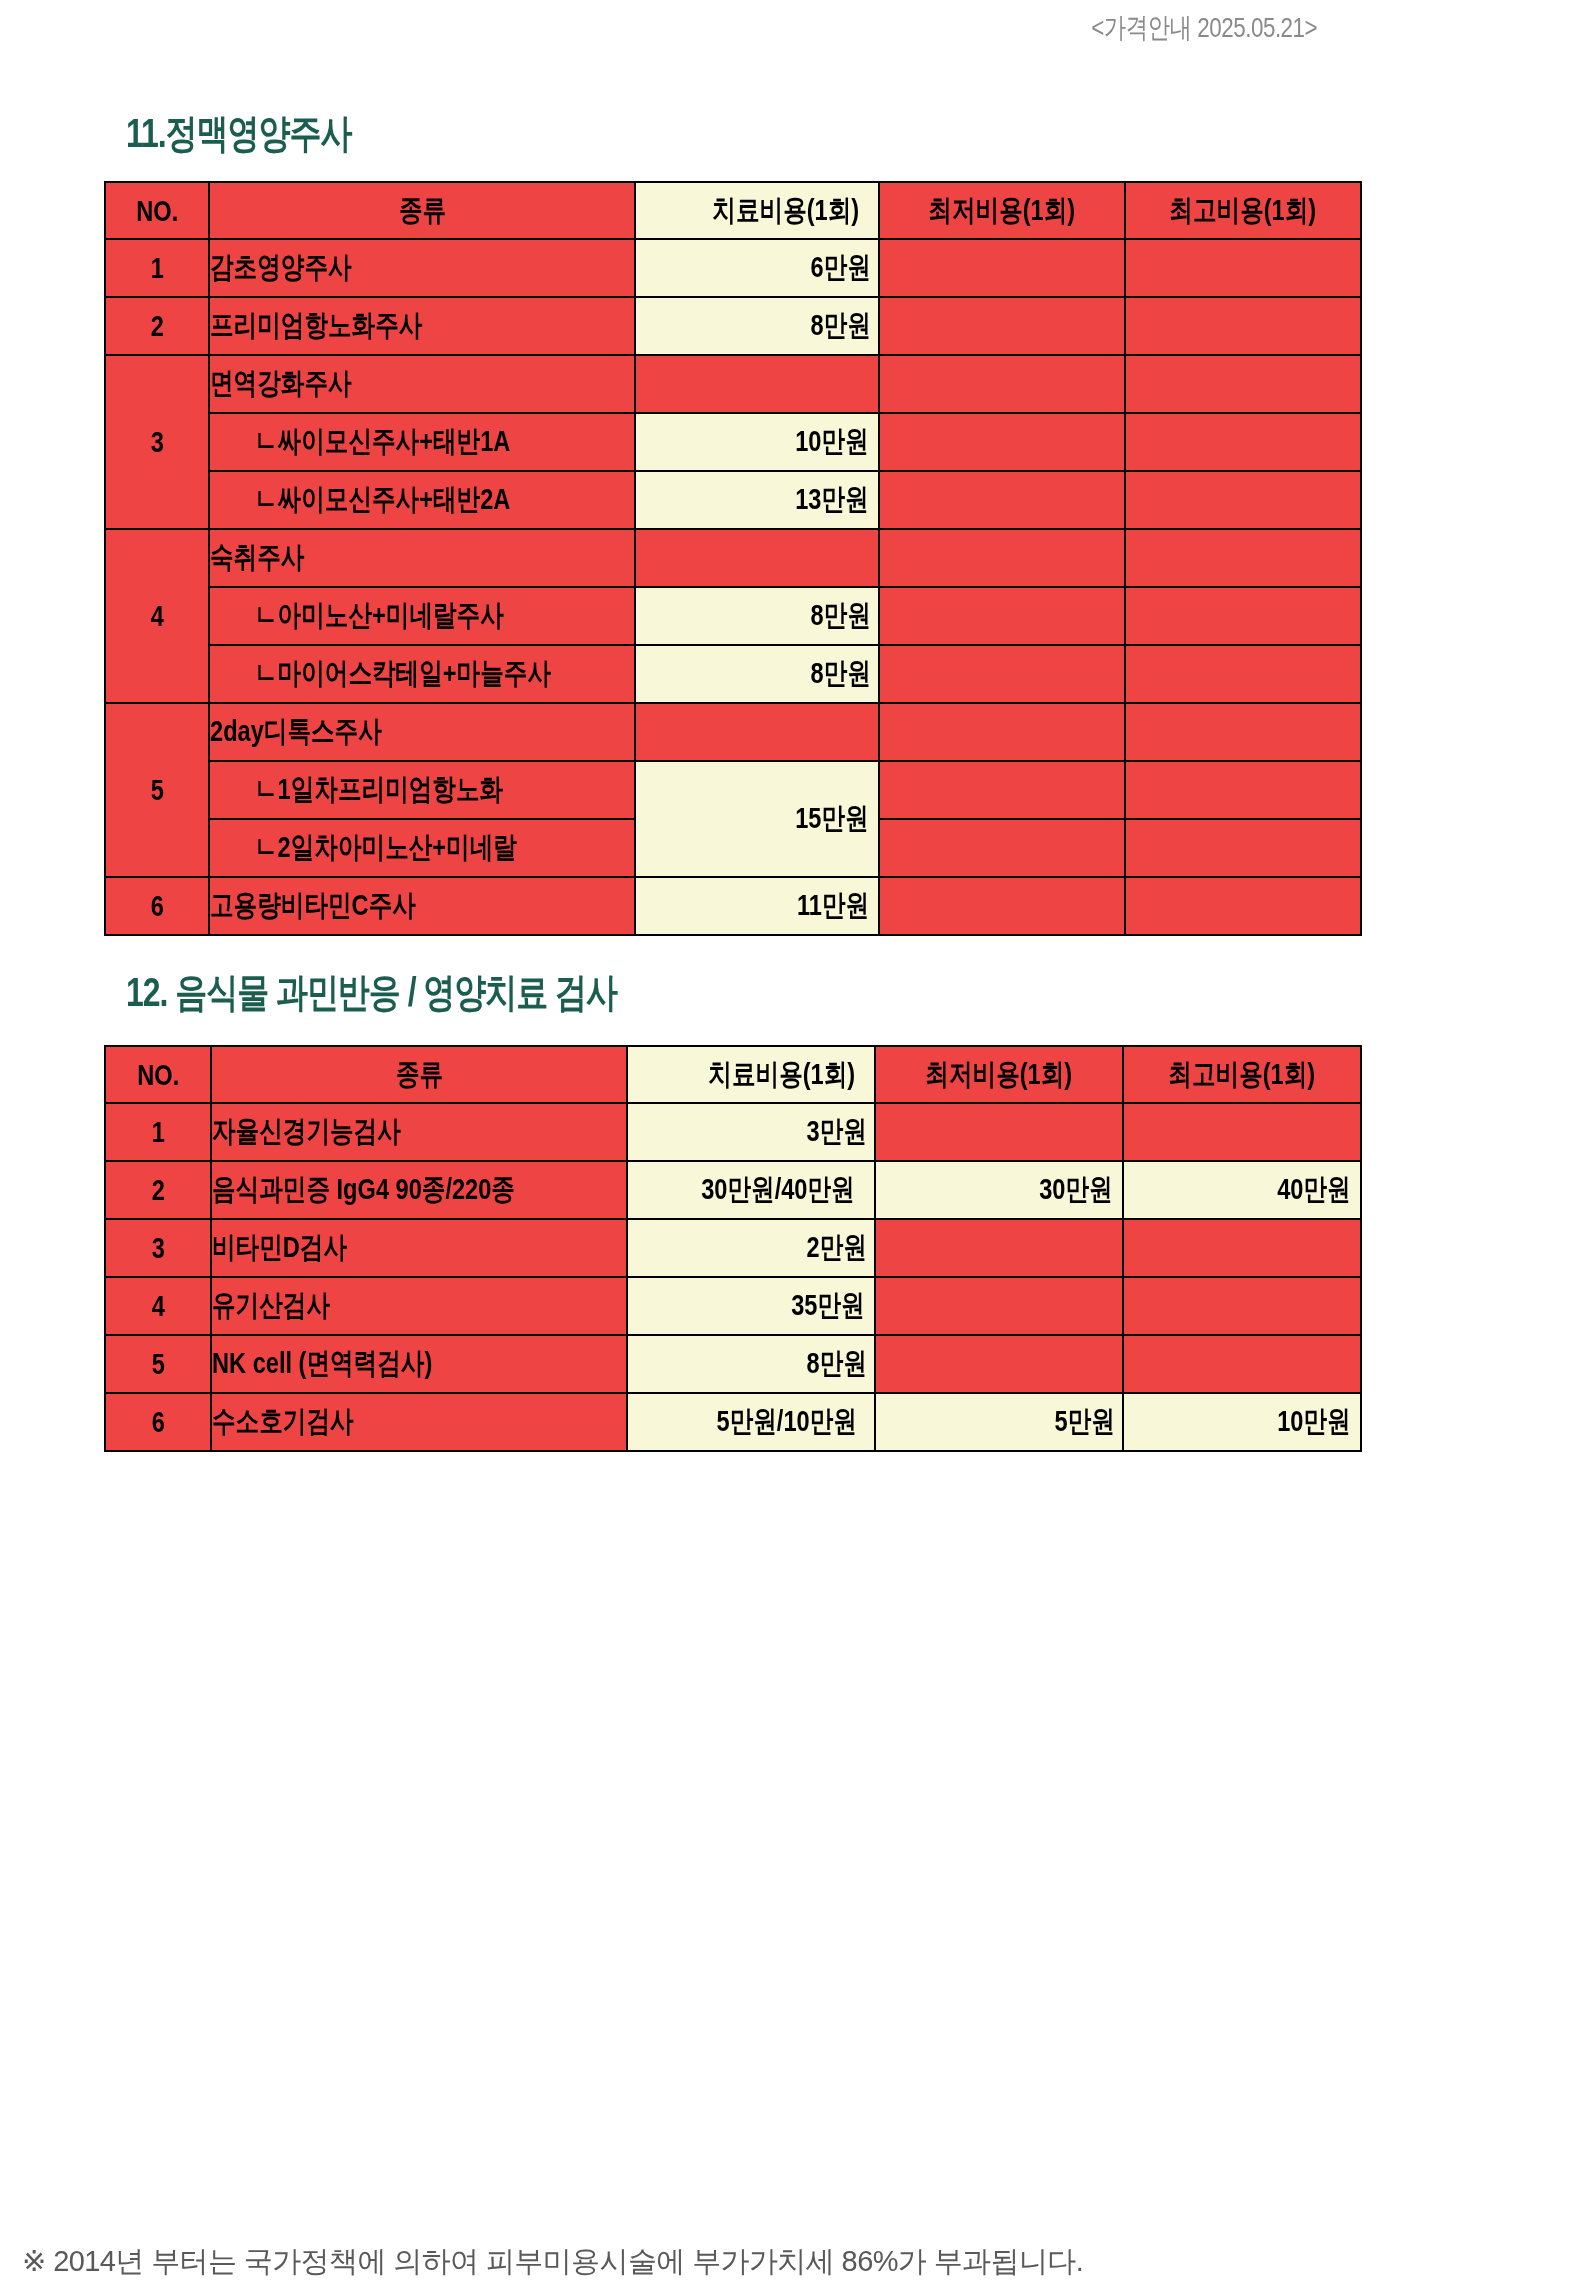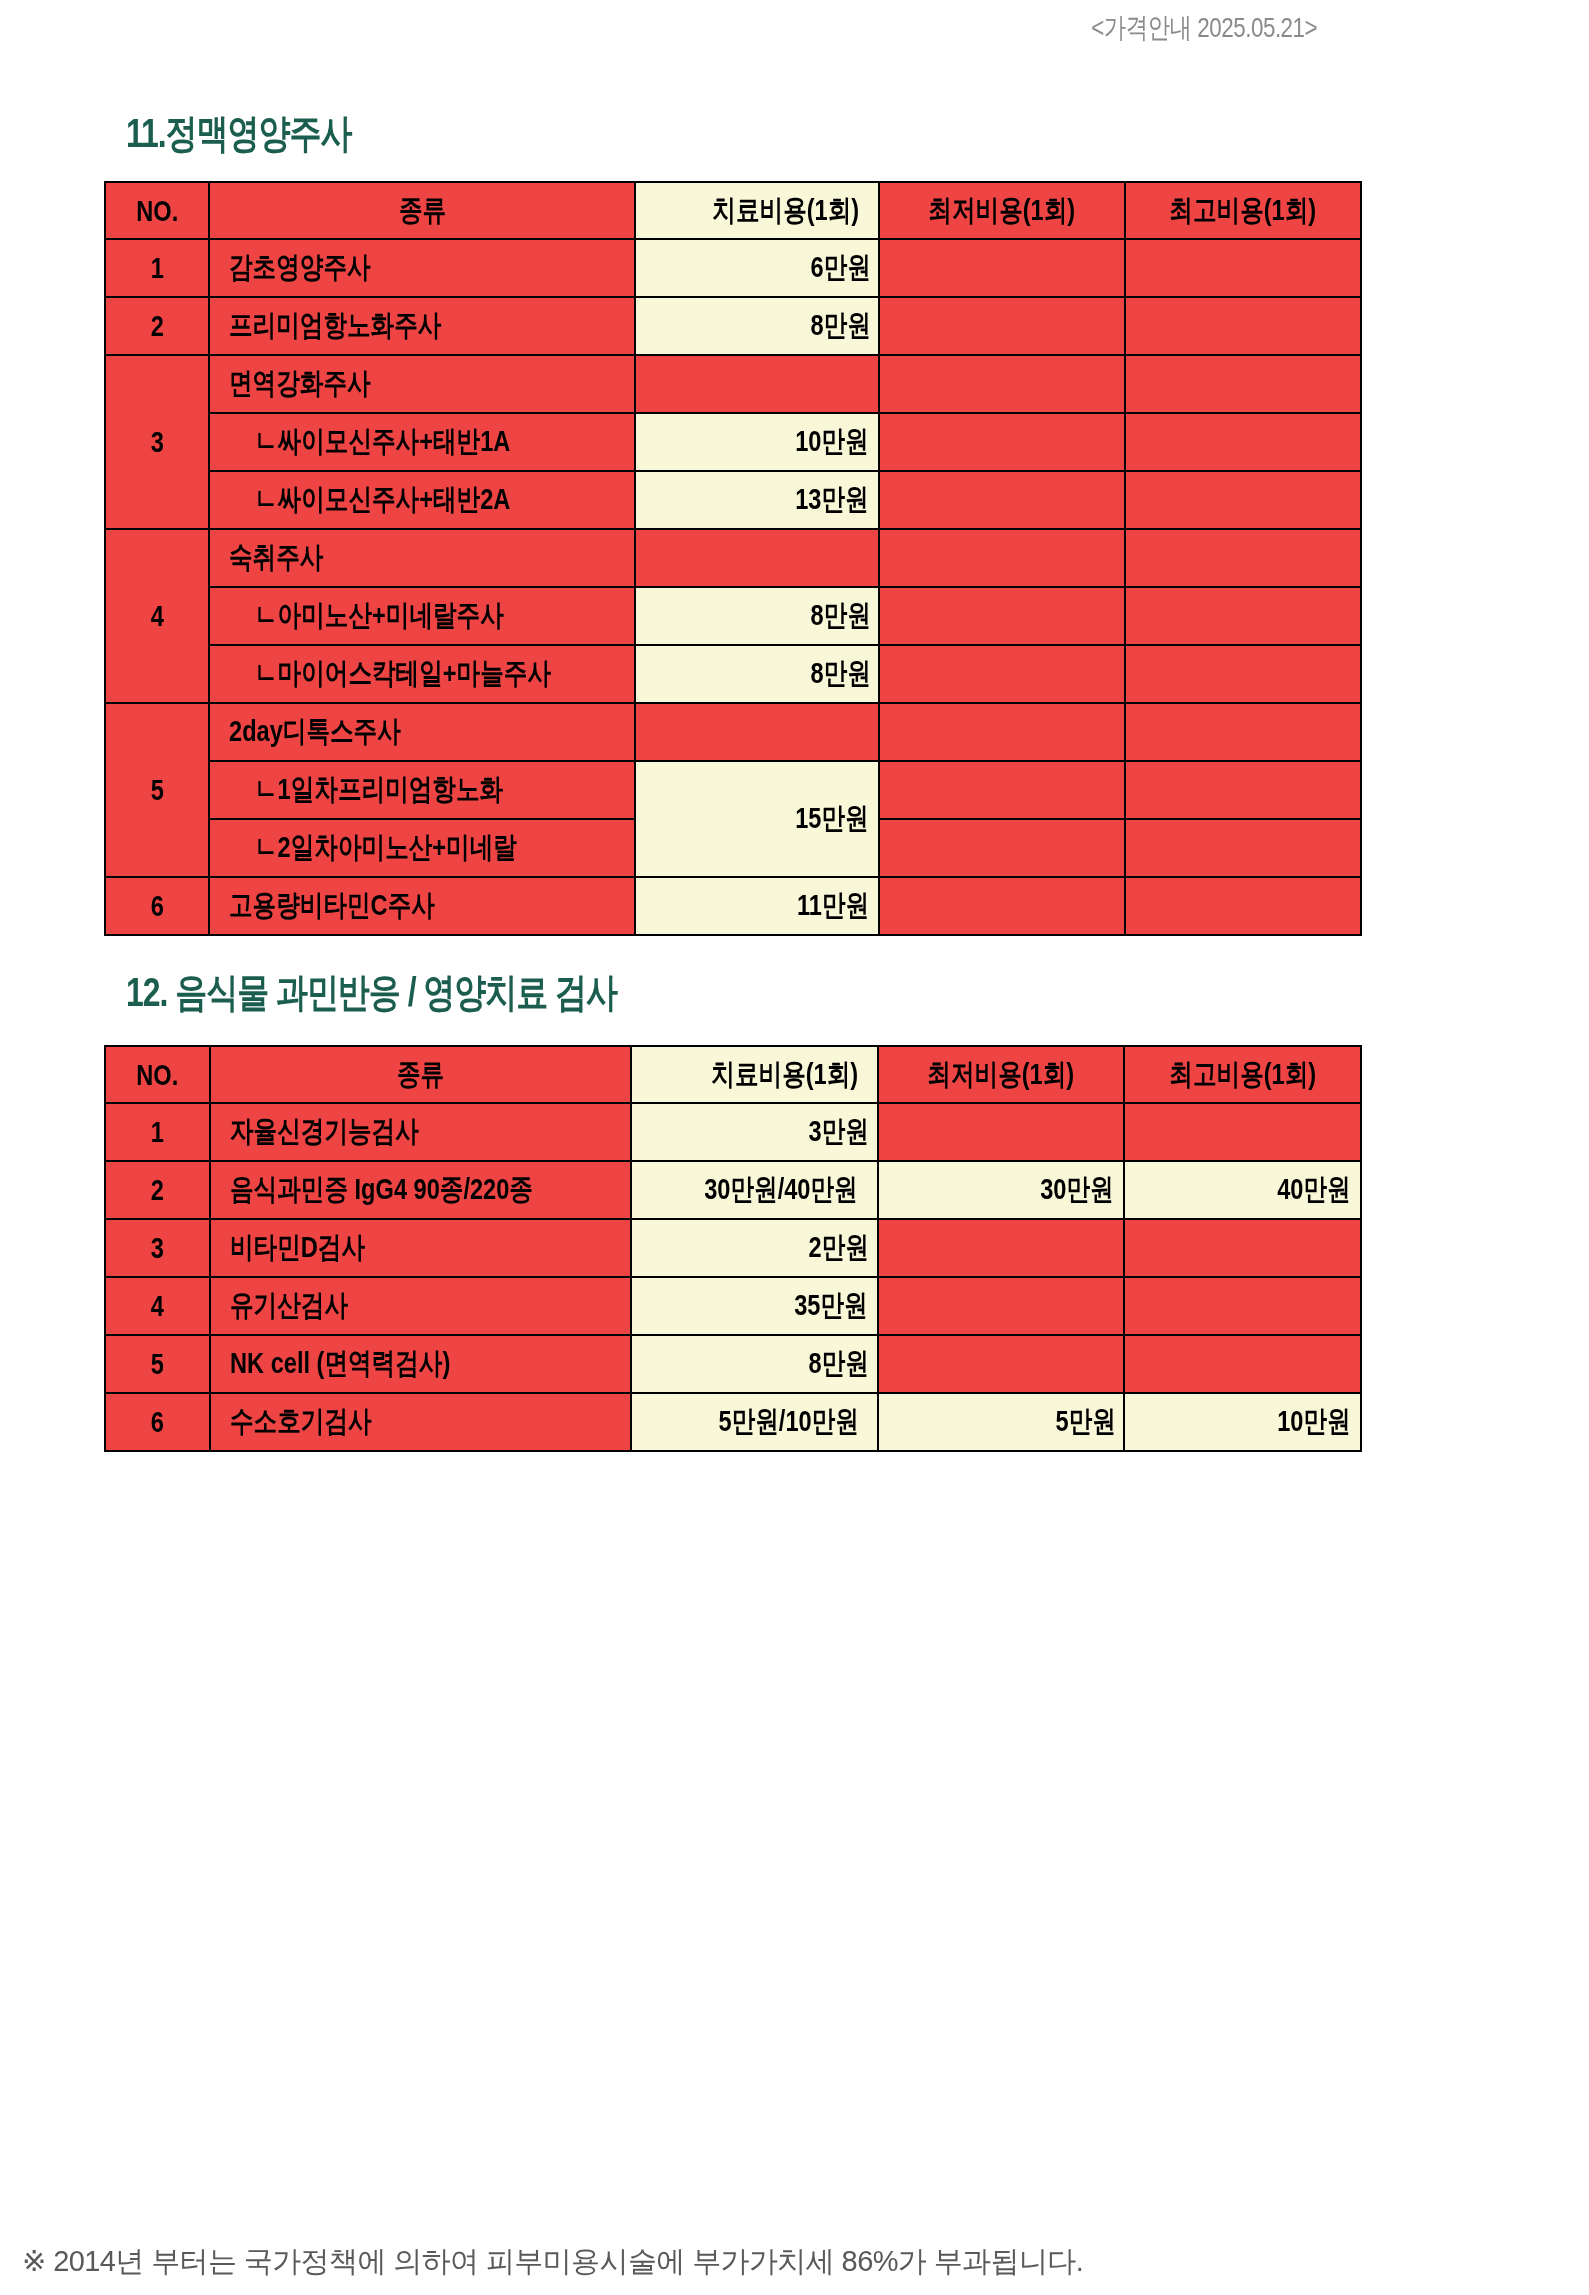--- a/index.html
+++ b/index.html
@@ -22,21 +22,21 @@
     position:absolute;left:104px;border-collapse:collapse;table-layout:fixed;
     background:#ef4444;
   }
   #table1{top:181px;}
   #table2{top:1045px;}
   td{
     border:2.6px solid #000000;height:56px;padding:0;
     text-align:center;vertical-align:middle;
     font-size:29.5px;font-weight:bold;color:#000000;overflow:hidden;
   }
-  td.name{text-align:left;padding-left:19px;}
+  td.name{text-align:left;}
   td.name .cx{transform-origin:left center;}
   td.name.sub{padding-left:44px;}
   td.hl{background:#f8f8d9;text-align:right;}
   tr.hdr td{height:55px;}
   .footnote{
     position:absolute;left:22px;top:2242px;
     font-size:29px;color:#595959;letter-spacing:-0.6px;
   }
   .pagenum{
     position:absolute;left:1524px;top:2237px;

